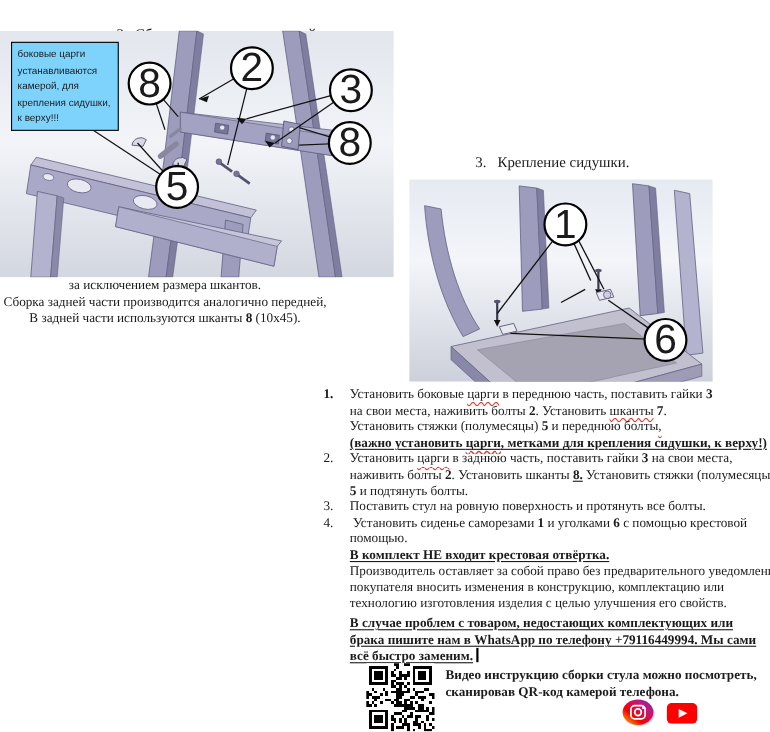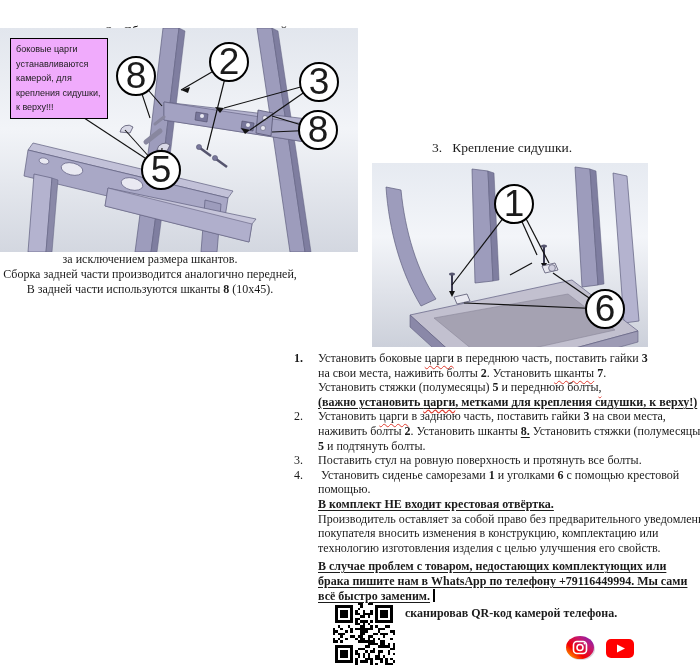--- a/index.html
+++ b/index.html
@@ -2,21 +2,21 @@
 <html><head>
 <meta charset="utf-8">
 <style>
   html,body{margin:0;padding:0;background:#fff;}
   #page{position:relative;width:700px;height:665px;background:#ffffff;overflow:hidden;
         font-family:"Liberation Serif", serif;color:#1b1b1b;}
   .abs{position:absolute;}
   
   .h-title{font-size:13.5px;white-space:pre;}
   
-  #note-box{left:10px;top:38px;width:88px;border:1.5px solid #000;background:#f0abfc;
+  #note-box{left:10px;top:38px;width:88px;border:1.5px solid #000;background:#7dd3fc;
             padding:3px 3px 3px 5px;font-family:"Liberation Sans",sans-serif;
             font-size:9px;line-height:13.3px;z-index:6;}
   
   .diagram{z-index:1;}
   
   .balloon{width:40px;height:40px;border:2px solid #000;border-radius:50%;
            background:#fff;display:flex;align-items:center;justify-content:center;
            font-family:"Liberation Sans",sans-serif;font-size:37px;line-height:1;
            z-index:5;box-sizing:border-box;padding-bottom:2px;}
   
@@ -418,20 +418,21 @@
         <rect x="17" y="1" width="7" height="7" fill="#000"></rect>
         <rect x="18" y="2" width="5" height="5" fill="#fff"></rect>
         <rect x="19" y="3" width="3" height="3" fill="#000"></rect>
         <rect x="1" y="17" width="7" height="7" fill="#000"></rect>
         <rect x="2" y="18" width="5" height="5" fill="#fff"></rect>
         <rect x="3" y="19" width="3" height="3" fill="#000"></rect>
       </svg>
   </div>
 
   <div class="abs" id="video-note">
+      <div class="line"><span class="seg b">Видео инструкцию сборки стула можно посмотреть,</span></div>
       <div class="line"><span class="seg b">сканировав QR-код камерой телефона.</span></div>
     </div>
 
   <div class="abs" id="instagram">
     <svg width="34" height="26" viewBox="0 0 34 26">
       <defs>
         <linearGradient id="igGrad" x1="0" y1="1" x2="1" y2="0">
           <stop offset="0" stop-color="#ffd600"></stop>
             <stop offset="0.35" stop-color="#f50000"></stop>
           <stop offset="0.7" stop-color="#c21975"></stop>

